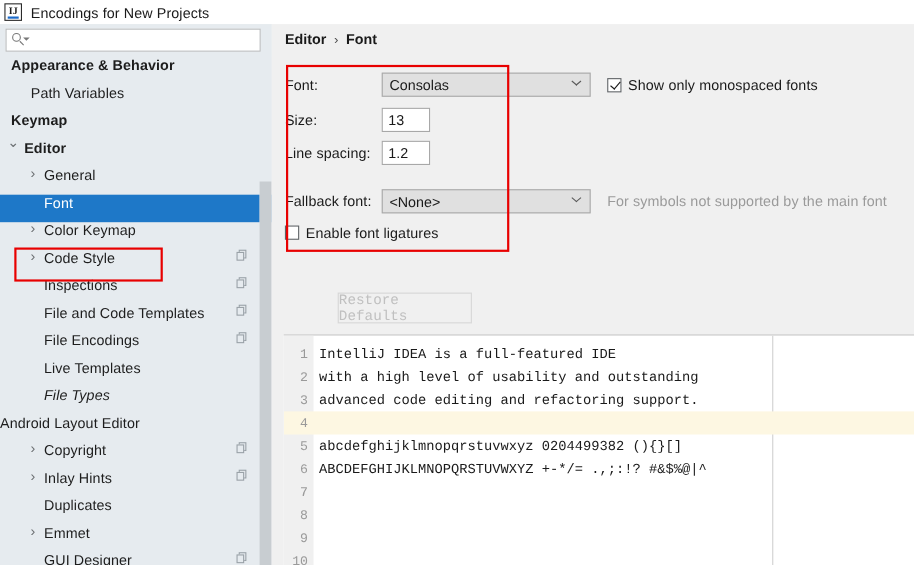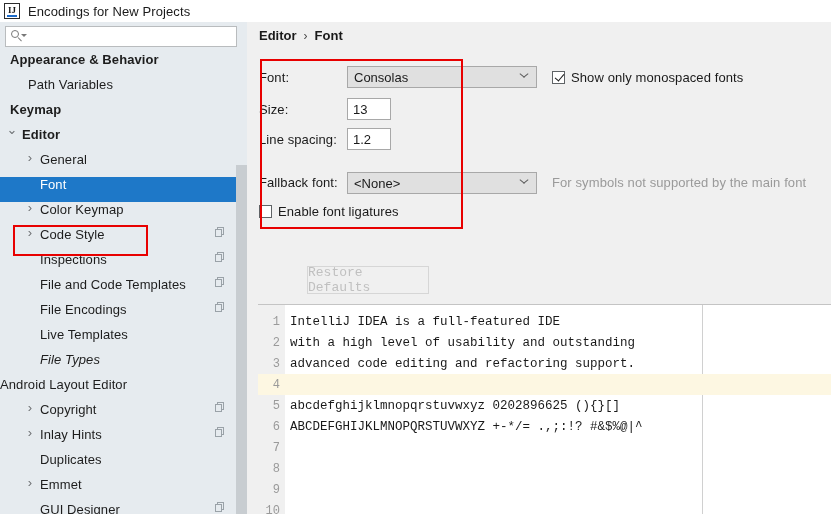--- a/index.html
+++ b/index.html
@@ -525,21 +525,21 @@
         <div class="codeline" style="top: 48px;">
           <span class="lnum">3</span>
           <span class="ctext">advanced code editing and refactoring support.</span>
         </div>
         <div class="codeline hl" style="top: 69px;">
           <span class="lnum">4</span>
           <span class="ctext"></span>
         </div>
         <div class="codeline" style="top: 90px;">
           <span class="lnum">5</span>
-          <span class="ctext">abcdefghijklmnopqrstuvwxyz 0202896625 (){}[]</span>
+          <span class="ctext">abcdefghijklmnopqrstuvwxyz 0204499382 (){}[]</span>
         </div>
         <div class="codeline" style="top: 111px;">
           <span class="lnum">6</span>
           <span class="ctext">ABCDEFGHIJKLMNOPQRSTUVWXYZ +-*/= .,;:!? #&amp;$%@|^</span>
         </div>
         <div class="codeline" style="top: 132px;">
           <span class="lnum">7</span>
           <span class="ctext"></span>
         </div>
         <div class="codeline" style="top: 153px;">

